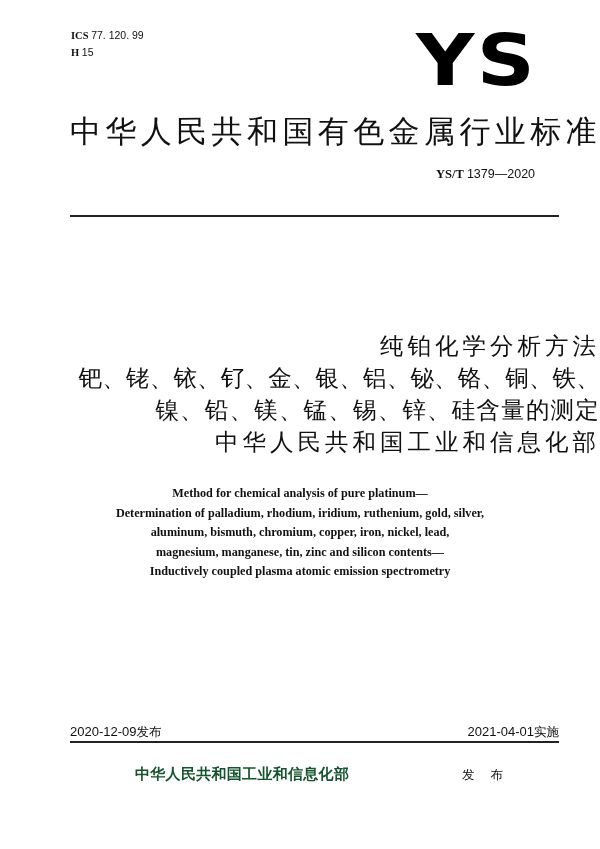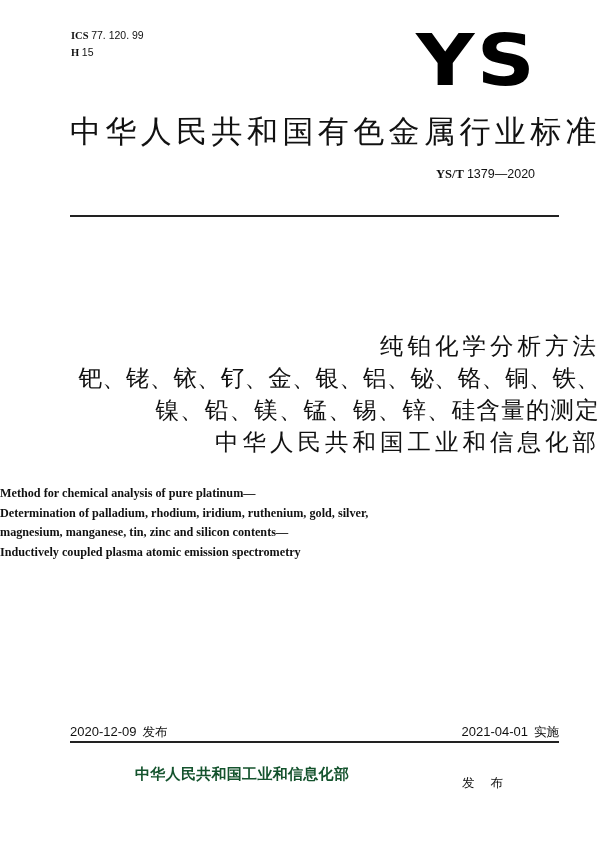--- a/index.html
+++ b/index.html
@@ -26,36 +26,36 @@
   .std-code .num { font-family: "Liberation Sans", sans-serif; }
 
   .rule-top { left: 70px; top: 215px; width: 489px; height: 1.5px; background: #222; }
 
   .cn-title { left: 0; top: 330px; width: 600px; text-align: right; }
   .cn-title .line { font-family: "DejaVu Sans", sans-serif; font-size: 23.5px; line-height: 32px;
                     white-space: nowrap; color: #111; letter-spacing: 4px; }
   .cn-title .l2 { letter-spacing: 0.2px; }
   .cn-title .l3 { letter-spacing: 1.2px; }
 
-  .en-title { left: 0; top: 484px; width: 600px; text-align: left; }
+  .en-title { left: 0; top: 484px; width: 600px; text-align: center; }
   .en-title .line { font-family: "Liberation Serif", serif; font-weight: bold; font-size: 12.2px;
                     line-height: 19.6px; white-space: nowrap; color: #111; }
 
   .date-row { left: 70px; top: 724px; width: 489px; height: 18px; }
   .date-left, .date-right { position: absolute; top: 0; font-size: 13px; line-height: 16px;
                             font-family: "Liberation Sans", sans-serif; white-space: nowrap; }
   .date-left { left: 0; }
   .date-right { right: 0; }
-  .date-left .suffix, .date-right .suffix { font-family: "DejaVu Sans", sans-serif; font-size: 12.5px; margin-left: 6px; }
+  .date-left .suffix, .date-right .suffix { font-family: "DejaVu Sans", sans-serif; font-size: 12.5px; margin-left: 0; }
   .rule-bottom { left: 70px; top: 741px; width: 489px; height: 1.5px; background: #222; }
 
   .issuer { left: 135px; top: 761px; font-family: "DejaVu Serif", serif; font-weight: bold;
             font-size: 15px; line-height: 26px; white-space: nowrap; letter-spacing: 0.3px; color: #14532d; }
   .issue-word { left: 462px; top: 766px; font-family: "DejaVu Sans", sans-serif; font-size: 12.5px;
-                line-height: 18px; letter-spacing: 6px; white-space: nowrap; margin-top: 8px; }
+                line-height: 18px; letter-spacing: 6px; white-space: nowrap; }
 </style>
 </head>
 <body>
 
 <div class="abs ics serif">
   <span class="lbl">ICS</span>
   <span class="sans" style="font-family:'Liberation Sans',sans-serif;">77. 120. 99</span>
 </div>
 <div class="abs hcode serif">
   <span class="lbl">H</span>
@@ -76,20 +76,21 @@
 <div class="abs cn-title">
   <div class="line l1">纯铂化学分析方法</div>
   <div class="line l2">钯、铑、铱、钌、金、银、铝、铋、铬、铜、铁、</div>
   <div class="line l3">镍、铅、镁、锰、锡、锌、硅含量的测定</div>
   <div class="line l4">中华人民共和国工业和信息化部</div>
 </div>
 
 <div class="abs en-title">
   <div class="line">Method for chemical analysis of pure platinum—</div>
   <div class="line">Determination of palladium, rhodium, iridium, ruthenium, gold, silver,</div>
+  <div class="line">aluminum, bismuth, chromium, copper, iron, nickel, lead,</div>
   <div class="line">magnesium, manganese, tin, zinc and silicon contents—</div>
   <div class="line">Inductively coupled plasma atomic emission spectrometry</div>
 </div>
 
 <div class="abs date-row">
   <div class="date-left">
     <span>2020-12-09</span><span class="suffix">发布</span>
   </div>
   <div class="date-right">
     <span>2021-04-01</span><span class="suffix">实施</span>

